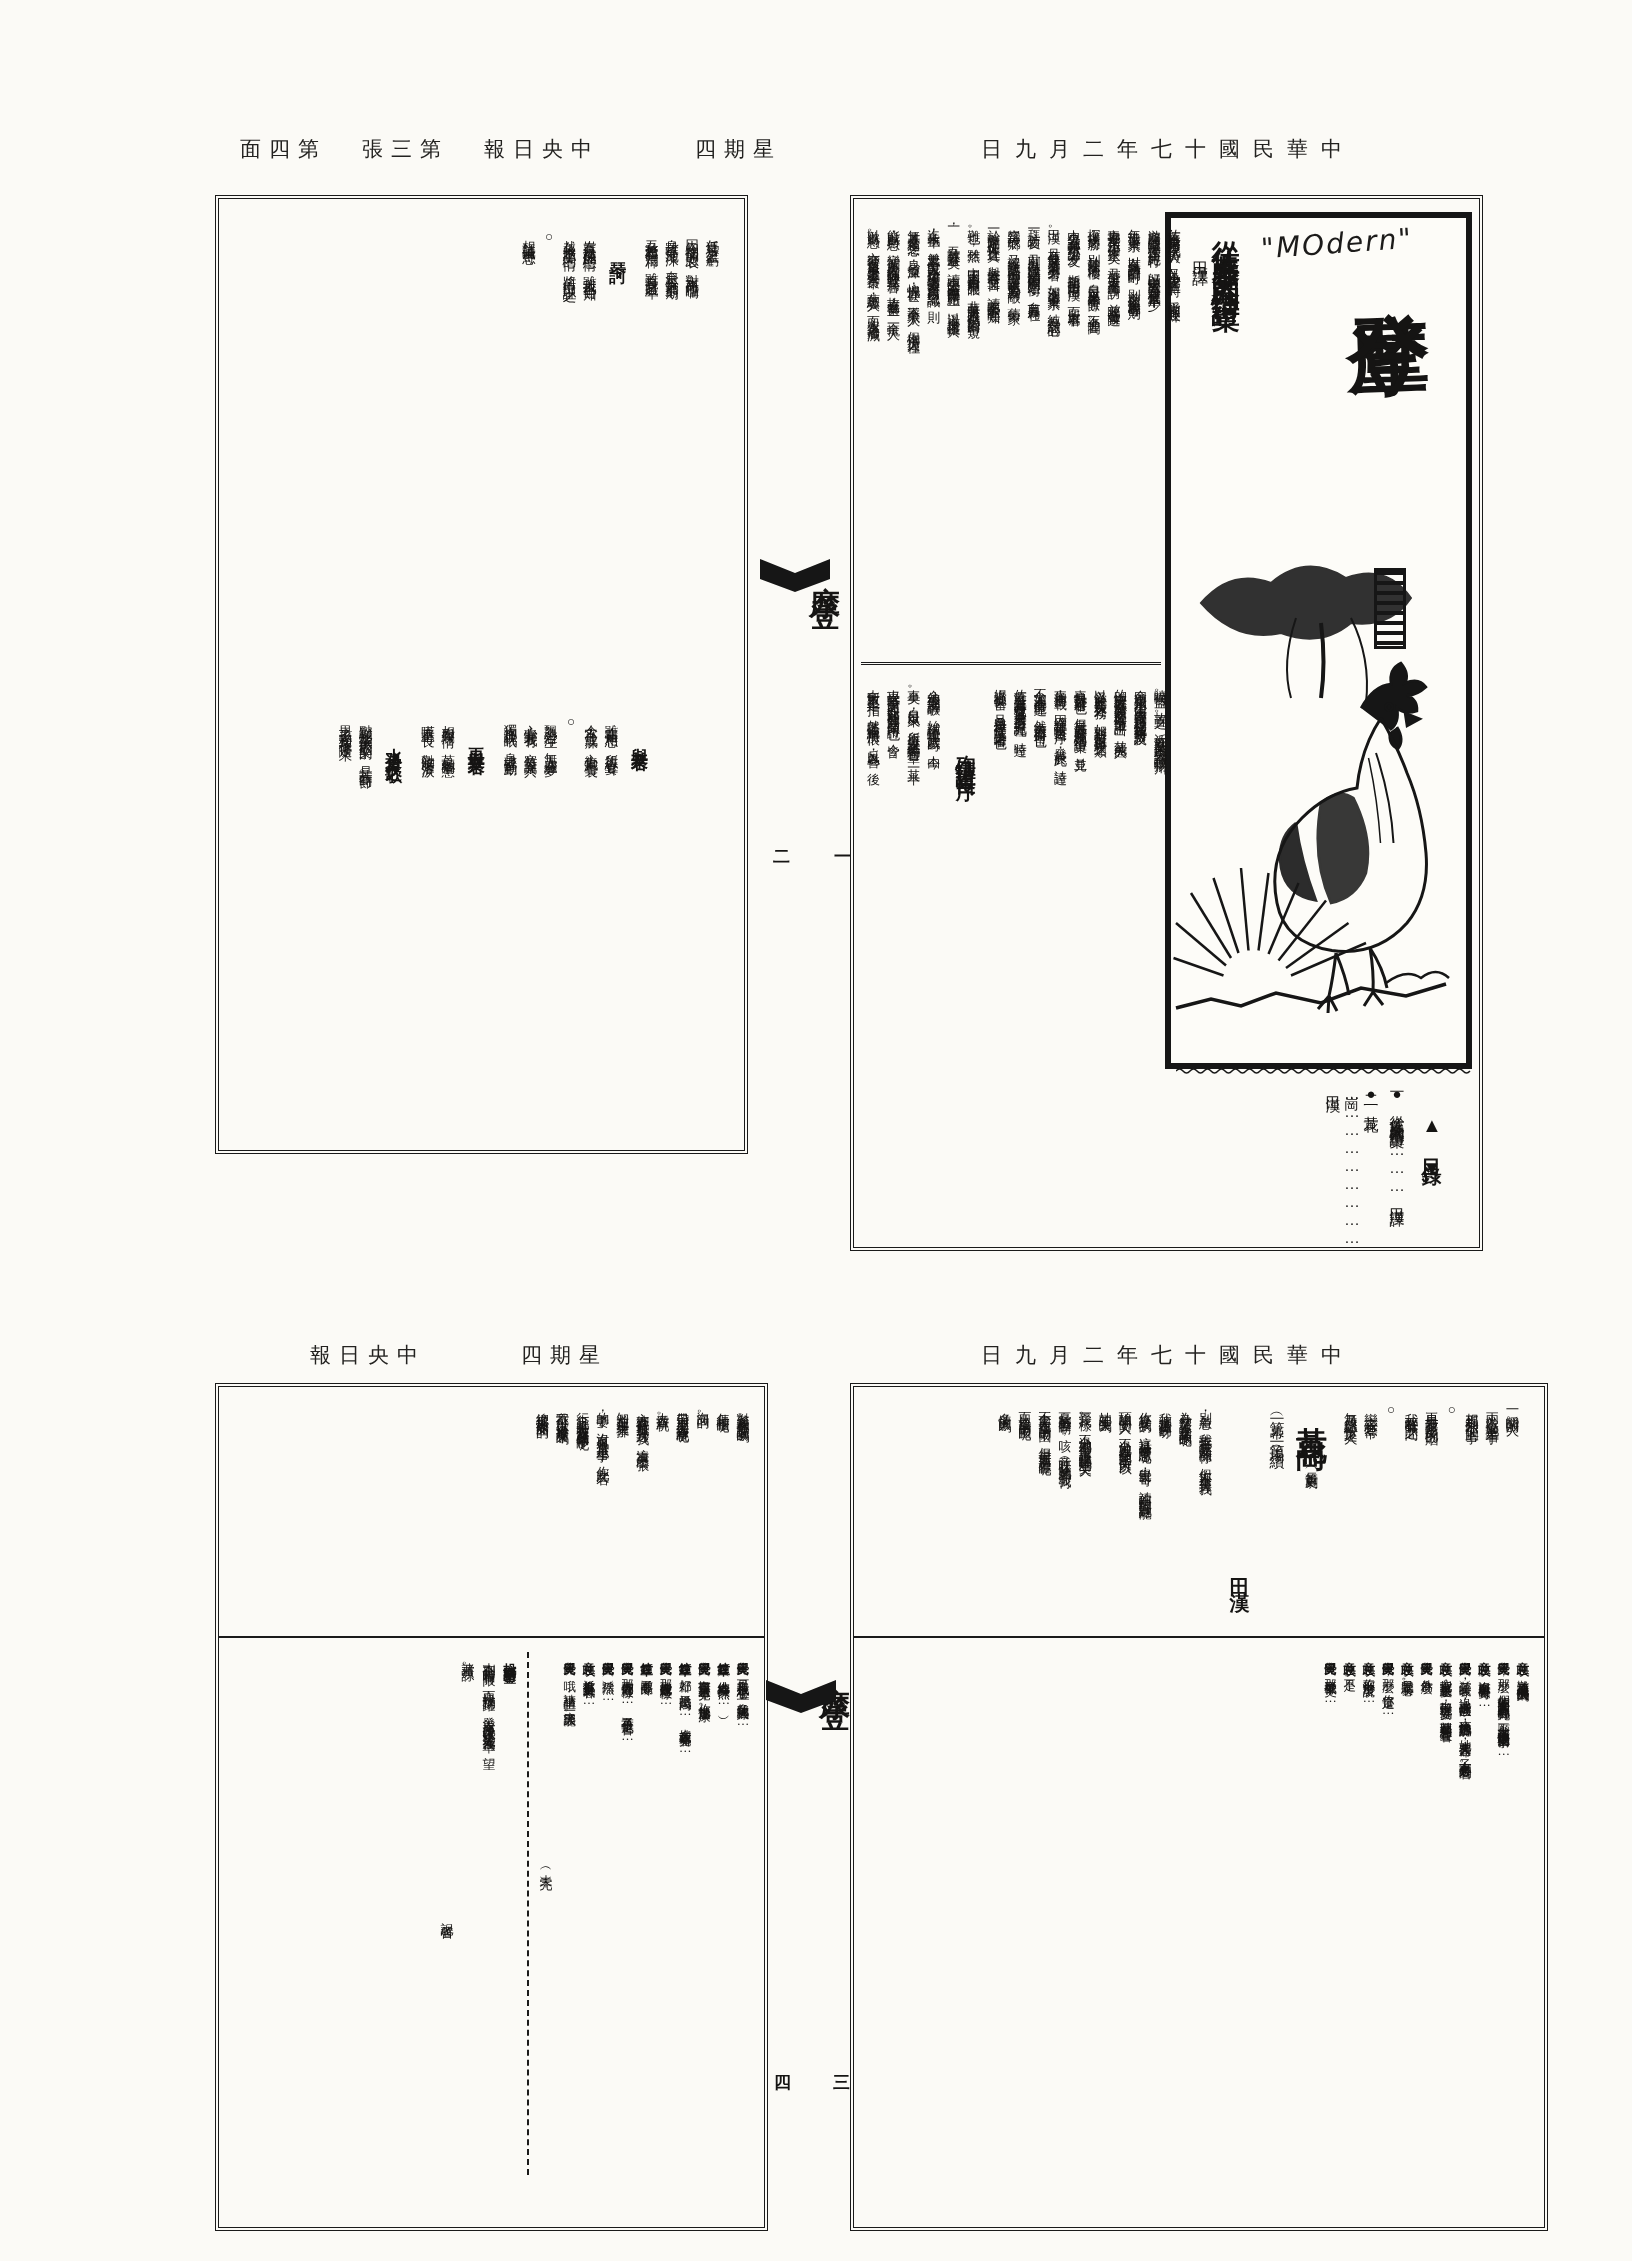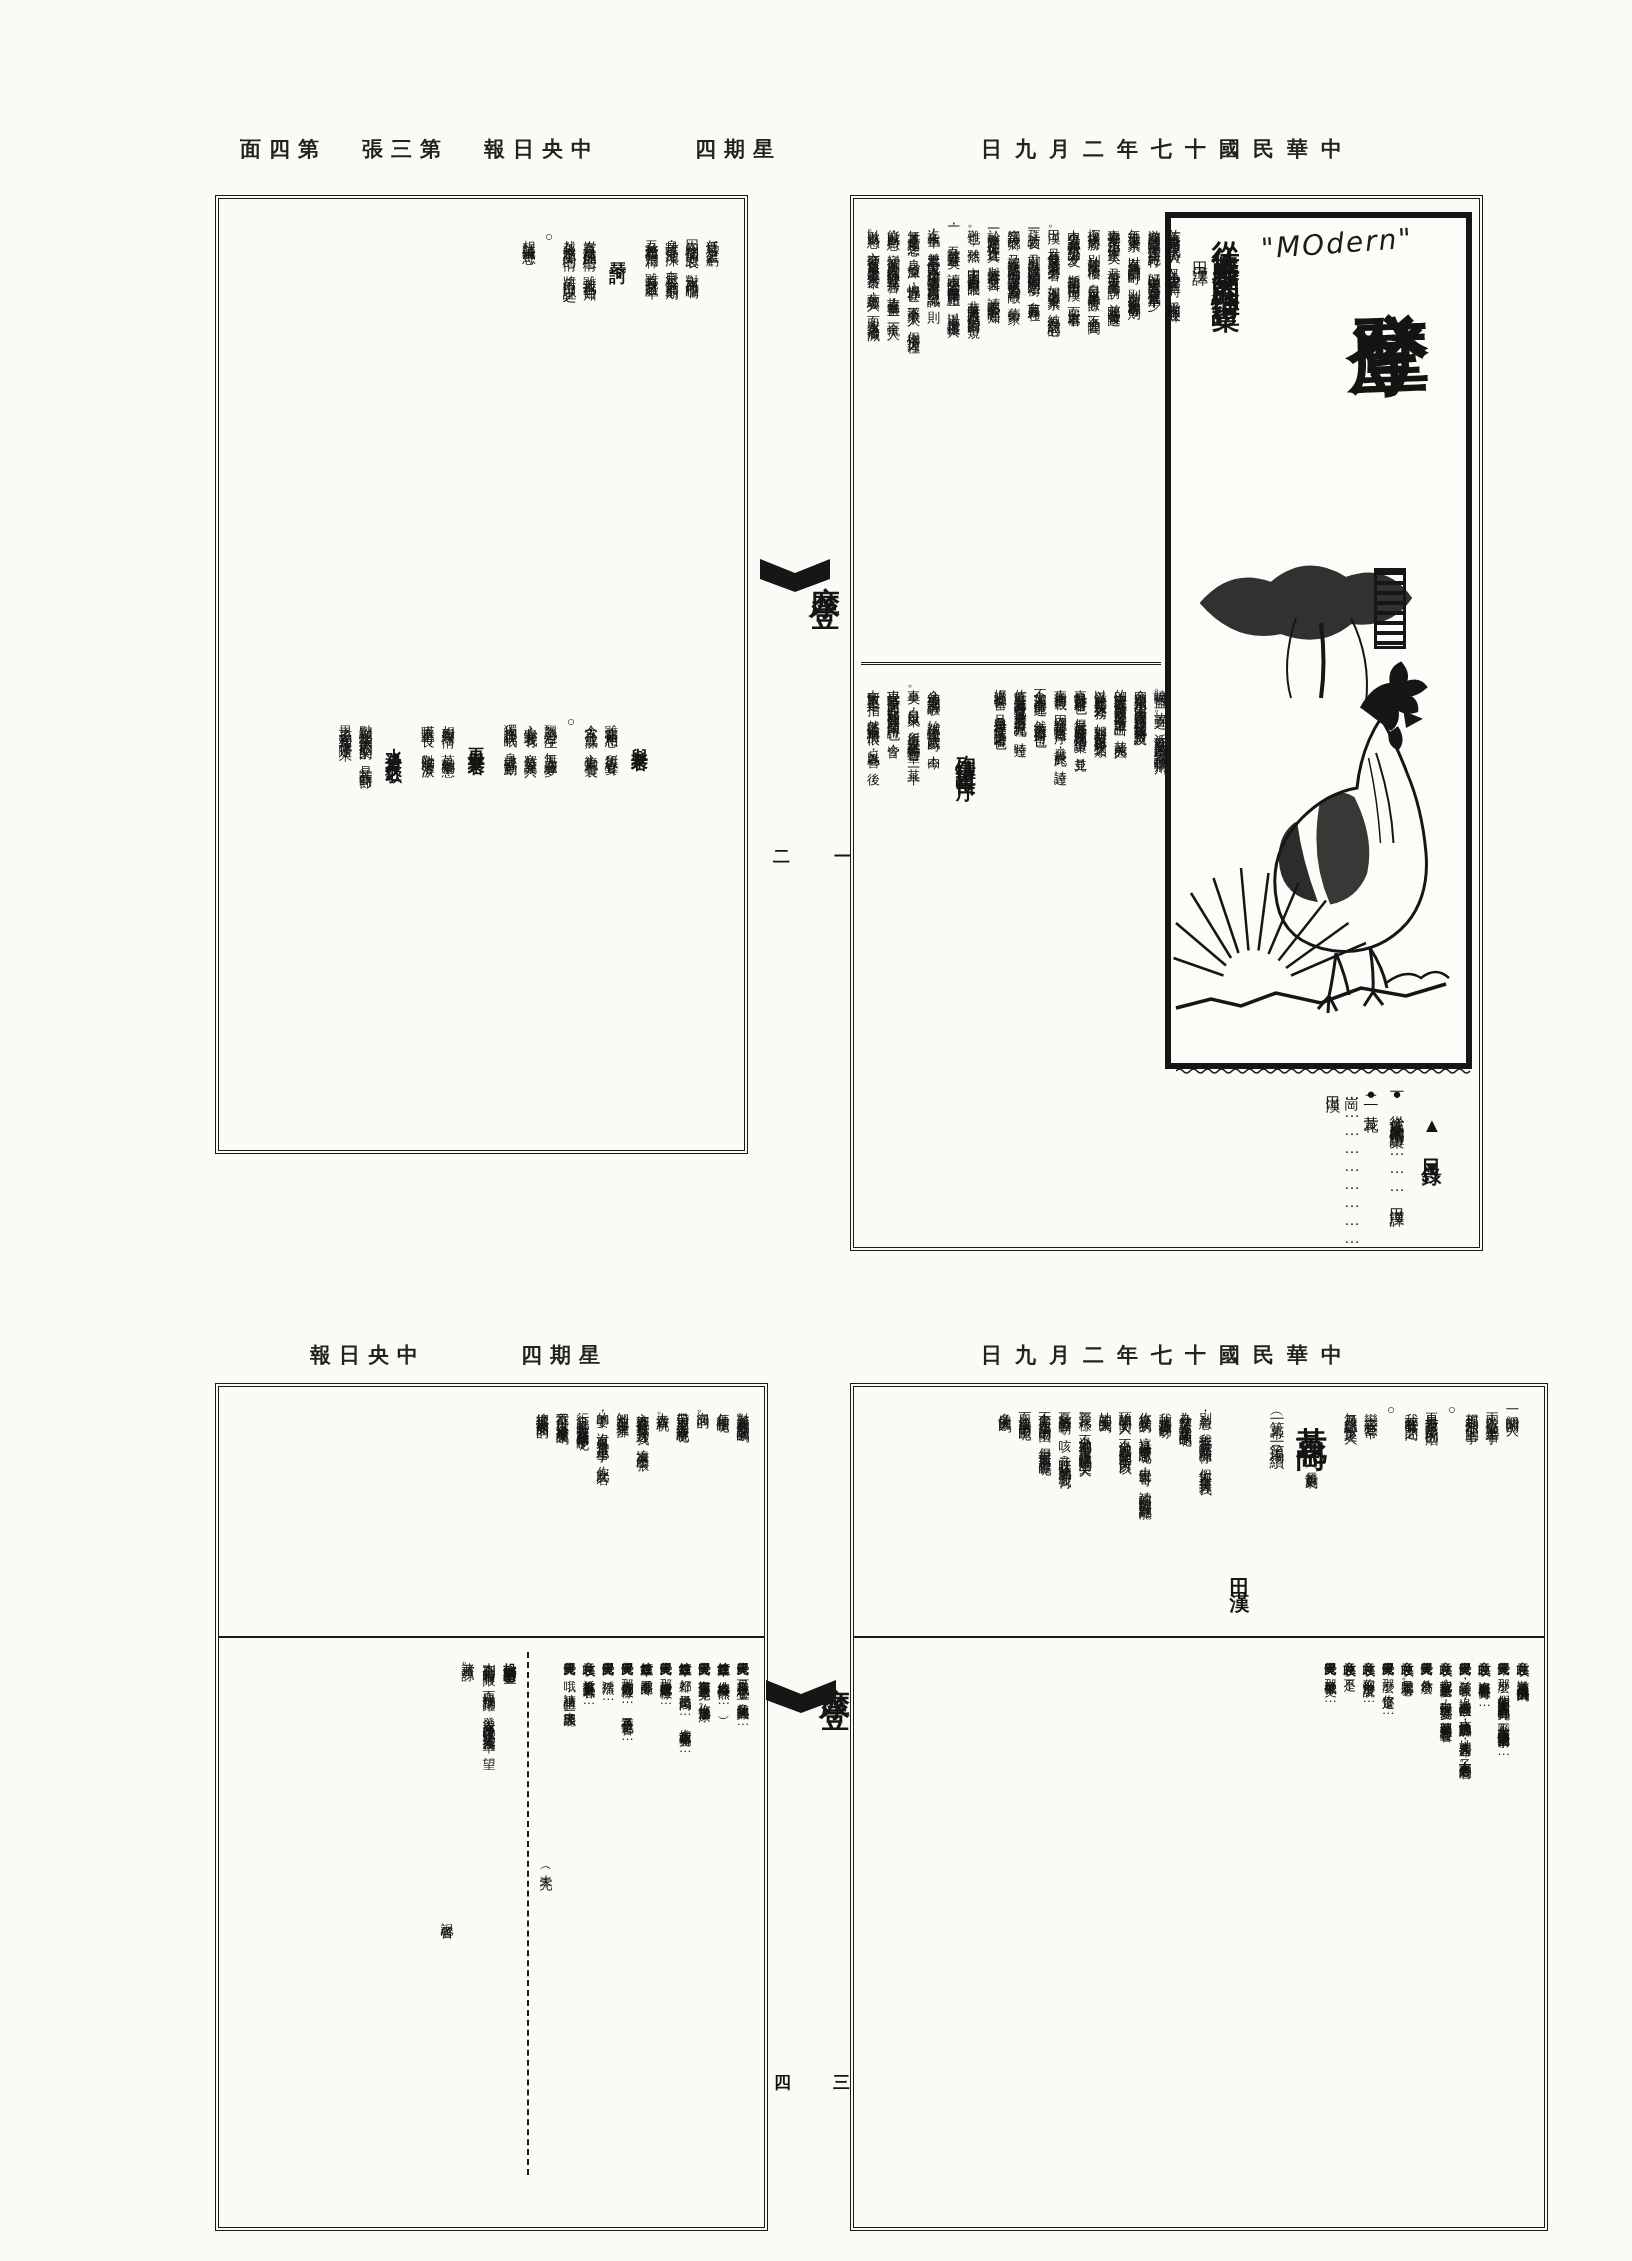--- a/index.html
+++ b/index.html
@@ -1,21 +1,21 @@
 <!DOCTYPE html>
 <html style="font-size:8px"><head>
 <meta charset="utf-8">
 <style>
   html,body{margin:0;padding:0;background:#d8d6d0;}
   .sheet{position:relative;width:1633px;height:2261px;background:#fbfaf6;
          font-family:"Liberation Serif",serif;color:#151413;overflow:hidden;}
   .v{writing-mode:vertical-rl;text-orientation:upright;}
   .frame{position:absolute;border:4.5px double #1a1a1a;background:#fbfaf6;}
   .hrow{position:absolute;display:flex;gap:35px;font-size:21px;letter-spacing:8px;
-        font-weight:bold;color:#232220;}
+        font-weight:normal;color:#232220;}
   .hseg{white-space:nowrap;}
   .date{letter-spacing:13px;}
   
   .cols{position:absolute;writing-mode:vertical-rl;text-orientation:upright;}
   .col{margin:0 2.5px;font-size:13px;letter-spacing:2px;line-height:1.35;}
   .big-title{font-size:28px;font-weight:bold;letter-spacing:7px;line-height:1.1;margin:0 9px;}
   .big-title .author{display:block;font-size:16px;letter-spacing:4px;margin-top:30px;font-weight:normal;}
   .sec-title{font-size:20px;font-weight:bold;letter-spacing:5px;margin:0 11px;padding-top:60px;}
   .rule-h{position:absolute;border-top:2px solid #1a1a1a;}
   .rule-double{position:absolute;border-top:3.5px double #1a1a1a;}

